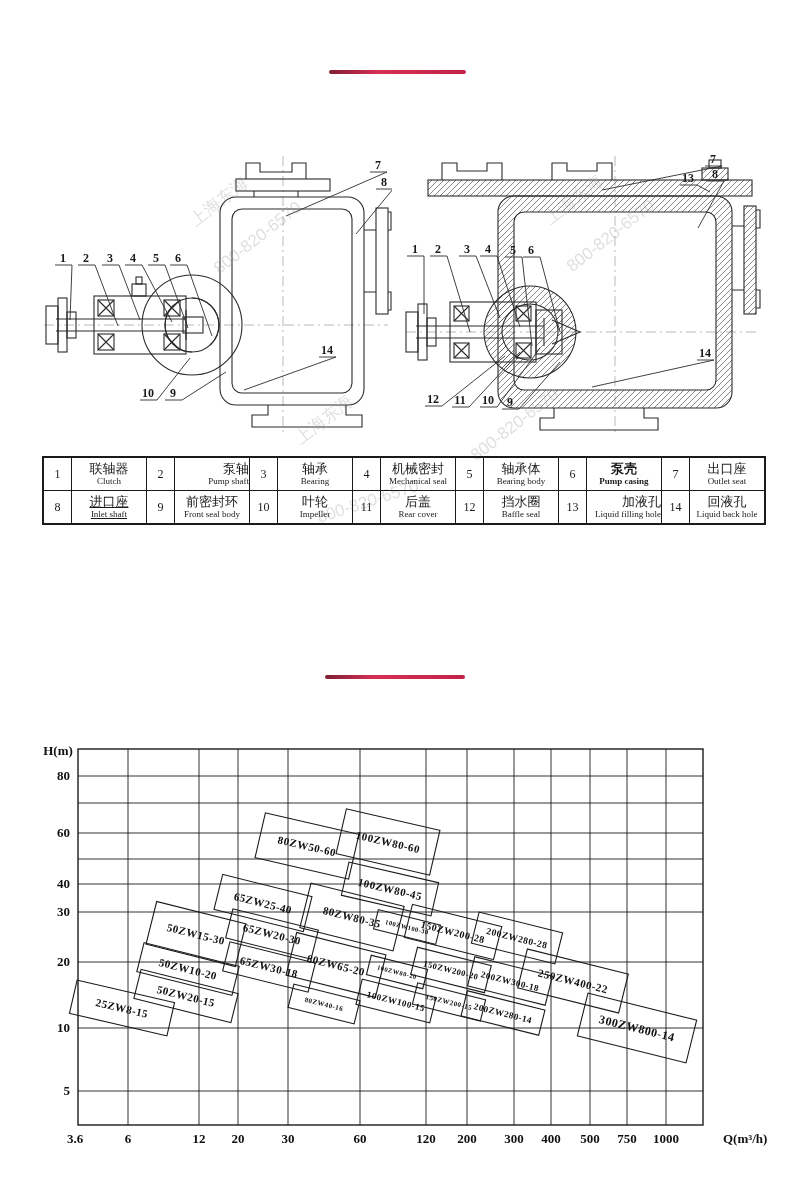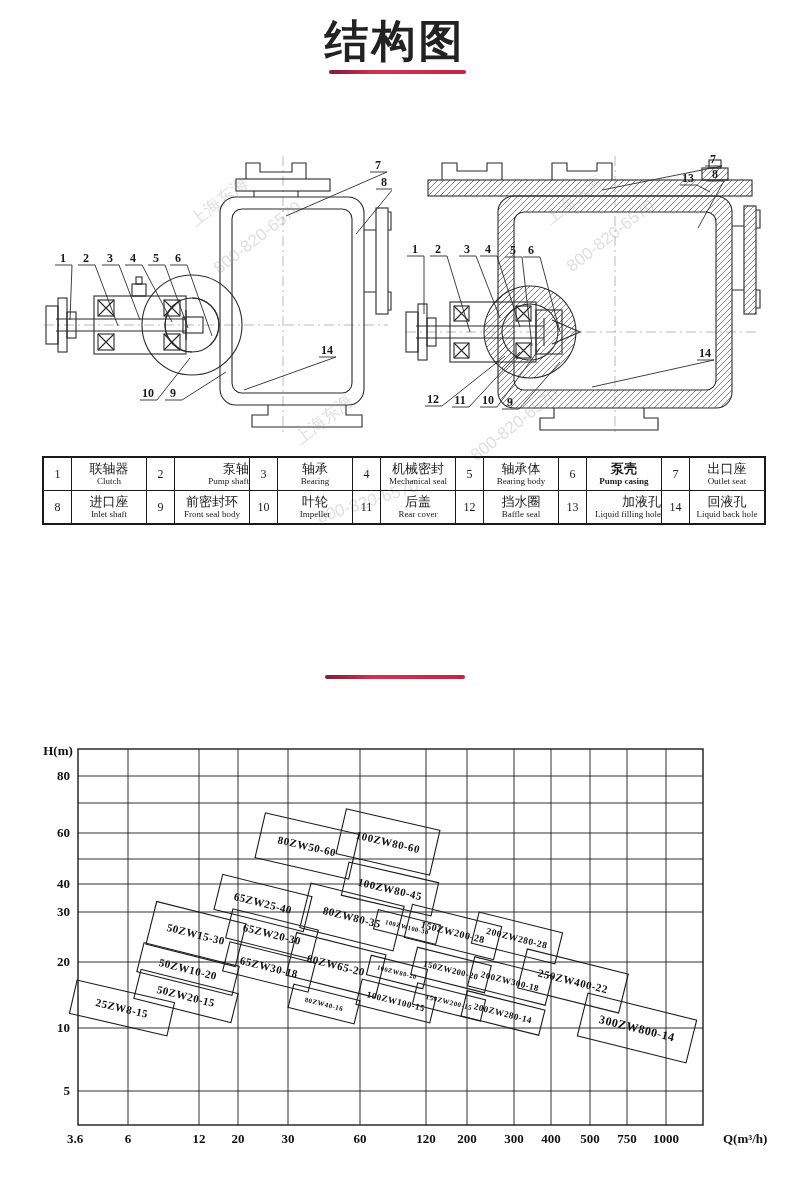--- a/index.html
+++ b/index.html
@@ -28,21 +28,20 @@
   #chart{position:absolute;left:0;top:735px;}
   .diag{position:absolute;top:150px;}
   #diagL{left:40px;}
   #diagR{left:402px;}
 </style>
 </head>
 <body>
 
 <div class="page">
 
-  <div id="title1" class="sec-title">结构图</div>
   <div id="underline1" class="sec-underline"></div>
 
   <svg id="diagL" class="diag" width="352" height="292" viewBox="0 0 352 292">
     <g stroke="#8a8a8a" stroke-width="0.6" fill="none" stroke-dasharray="10 4 2 4">
       <path d="M4,175 H348"></path>
         <path d="M243,6 V286"></path>
     </g>
     <g stroke="#2b2b2b" stroke-width="1.1" fill="none">
 
       <path d="M206,29 v-16 h14 v9 h32 v-9 h14 v16"></path>
@@ -231,21 +230,21 @@
             <div class="en">Pump casing</div>
           </td>
           <td class="num" style="width: 27px;">7</td>
           <td class="name" style="width: 74px;">
             <div class="zh">出口座</div>
             <div class="en">Outlet seat</div>
           </td>
         </tr>
         <tr>
           <td class="num" style="width: 27px;">8</td>
-          <td class="name" style="width: 74px;">
+          <td class="name" style="width: 74px; text-decoration: underline;">
             <div class="zh">进口座</div>
             <div class="en">Inlet shaft</div>
           </td>
           <td class="num" style="width: 27px;">9</td>
           <td class="name" style="width: 74px;">
             <div class="zh">前密封环</div>
             <div class="en">Front seal body</div>
           </td>
           <td class="num" style="width: 27px;">10</td>
           <td class="name" style="width: 74px;">

